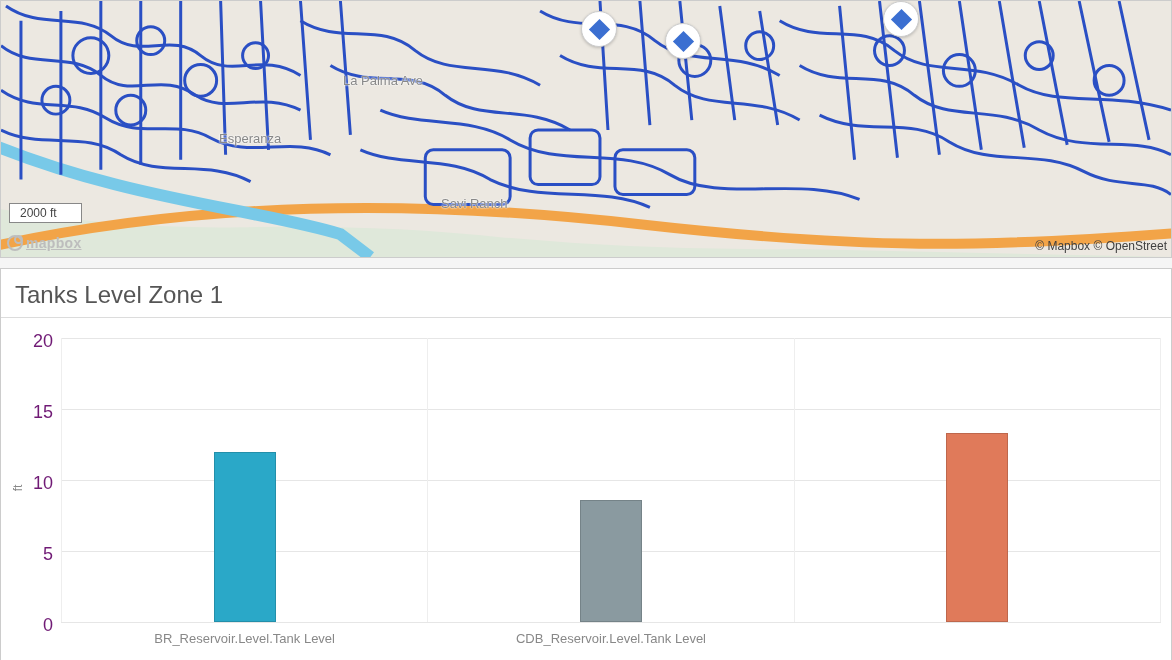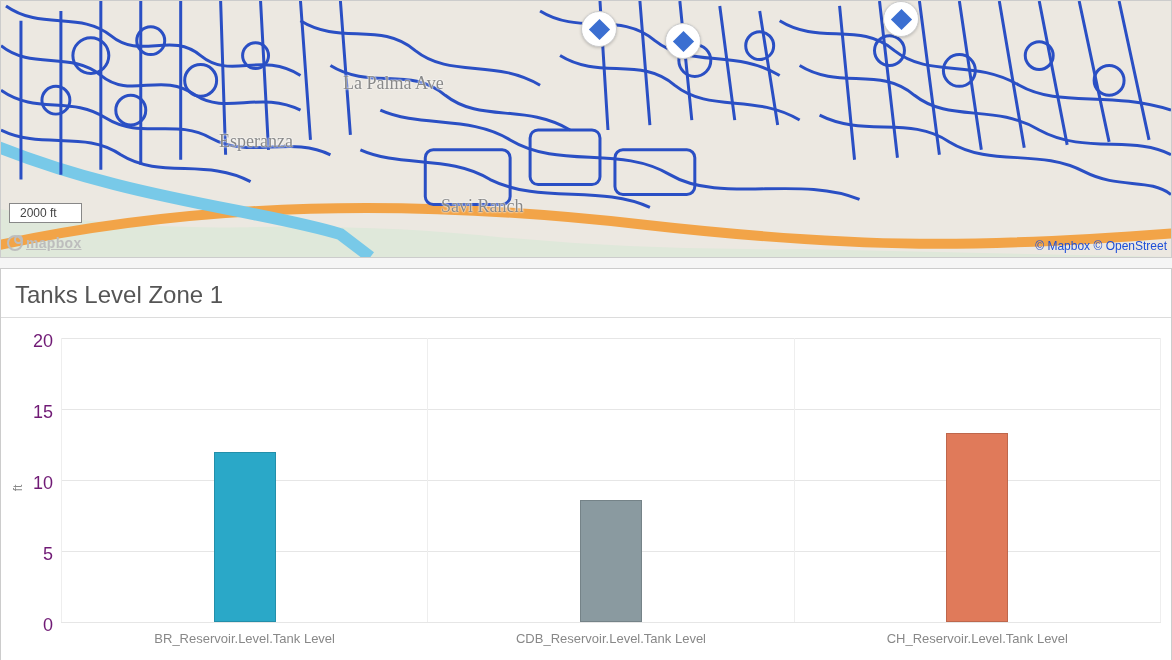--- a/index.html
+++ b/index.html
@@ -19,26 +19,25 @@
       overflow: hidden;
     }
     .map-svg {
       position: absolute;
       inset: 0;
       width: 100%;
       height: 100%;
     }
     .street-lbl {
       position: absolute;
-      font-size: 18px;
+      font-size: 13px;
       color: #888;
       text-shadow: 0 0 2px #fff, 0 0 2px #fff;
       pointer-events: none;
       white-space: nowrap;
-      font-family: Liberation Serif, serif;
     }
     .scale-box {
       position: absolute;
       left: 8px;
       bottom: 34px;
       background: #fff;
       border: 1px solid #888;
       padding: 2px 10px;
       font-size: 12px;
       color: #444;
@@ -64,21 +63,21 @@
     }
     .mapbox-circle::after {
       content: ""; position: absolute; width: 5px; height: 5px; border: 2px solid #bdbdbd;
       border-radius: 50%; right: -2px; top: -2px;
     }
     .attribution {
       position: absolute;
       right: 4px;
       bottom: 4px;
       font-size: 12px;
-      color: #1d4ed8;
+      color: #404040;
     }
     .marker {
       position: absolute;
       width: 36px; height: 36px;
       background: #fff;
       border: 1px solid #ccc;
       border-radius: 50%;
       display: flex; align-items: center; justify-content: center;
       box-shadow: 0 1px 3px rgba(0,0,0,0.2);
       cursor: pointer;
@@ -256,17 +255,16 @@
         <div class="bar-cell">
           <div class="bar" title="12" style="height: 170.4px; background: rgb(42, 168, 200);"></div>
           <div class="xcat">BR_Reservoir.Level.Tank Level</div>
         </div>
         <div class="bar-cell">
           <div class="bar" title="8.6" style="height: 122.12px; background: rgb(138, 154, 160);"></div>
           <div class="xcat">CDB_Reservoir.Level.Tank Level</div>
         </div>
         <div class="bar-cell">
           <div class="bar" title="13.3" style="height: 188.86px; background: rgb(224, 122, 90);"></div>
-          <div class="xcat">CH_Reservoir.Level.Tank Level</div>
         </div>
       </div>
   </div>
 </div>
 
 </body></html>

